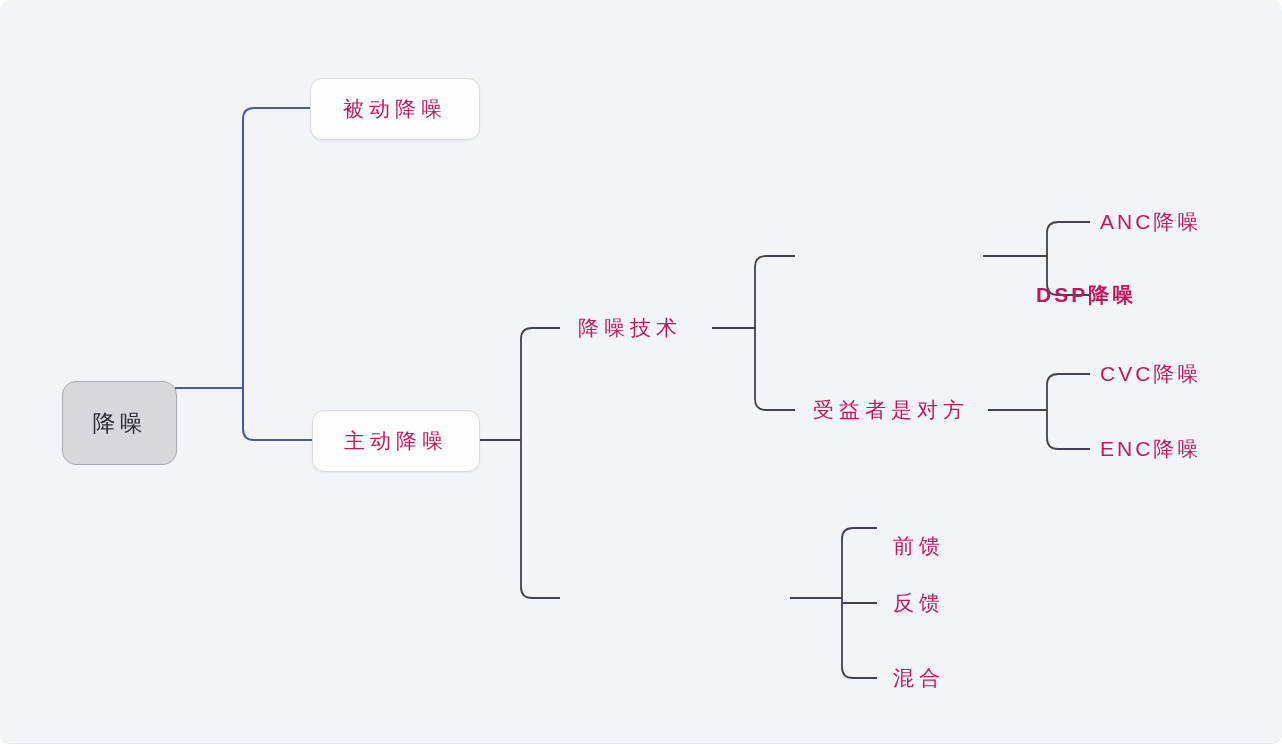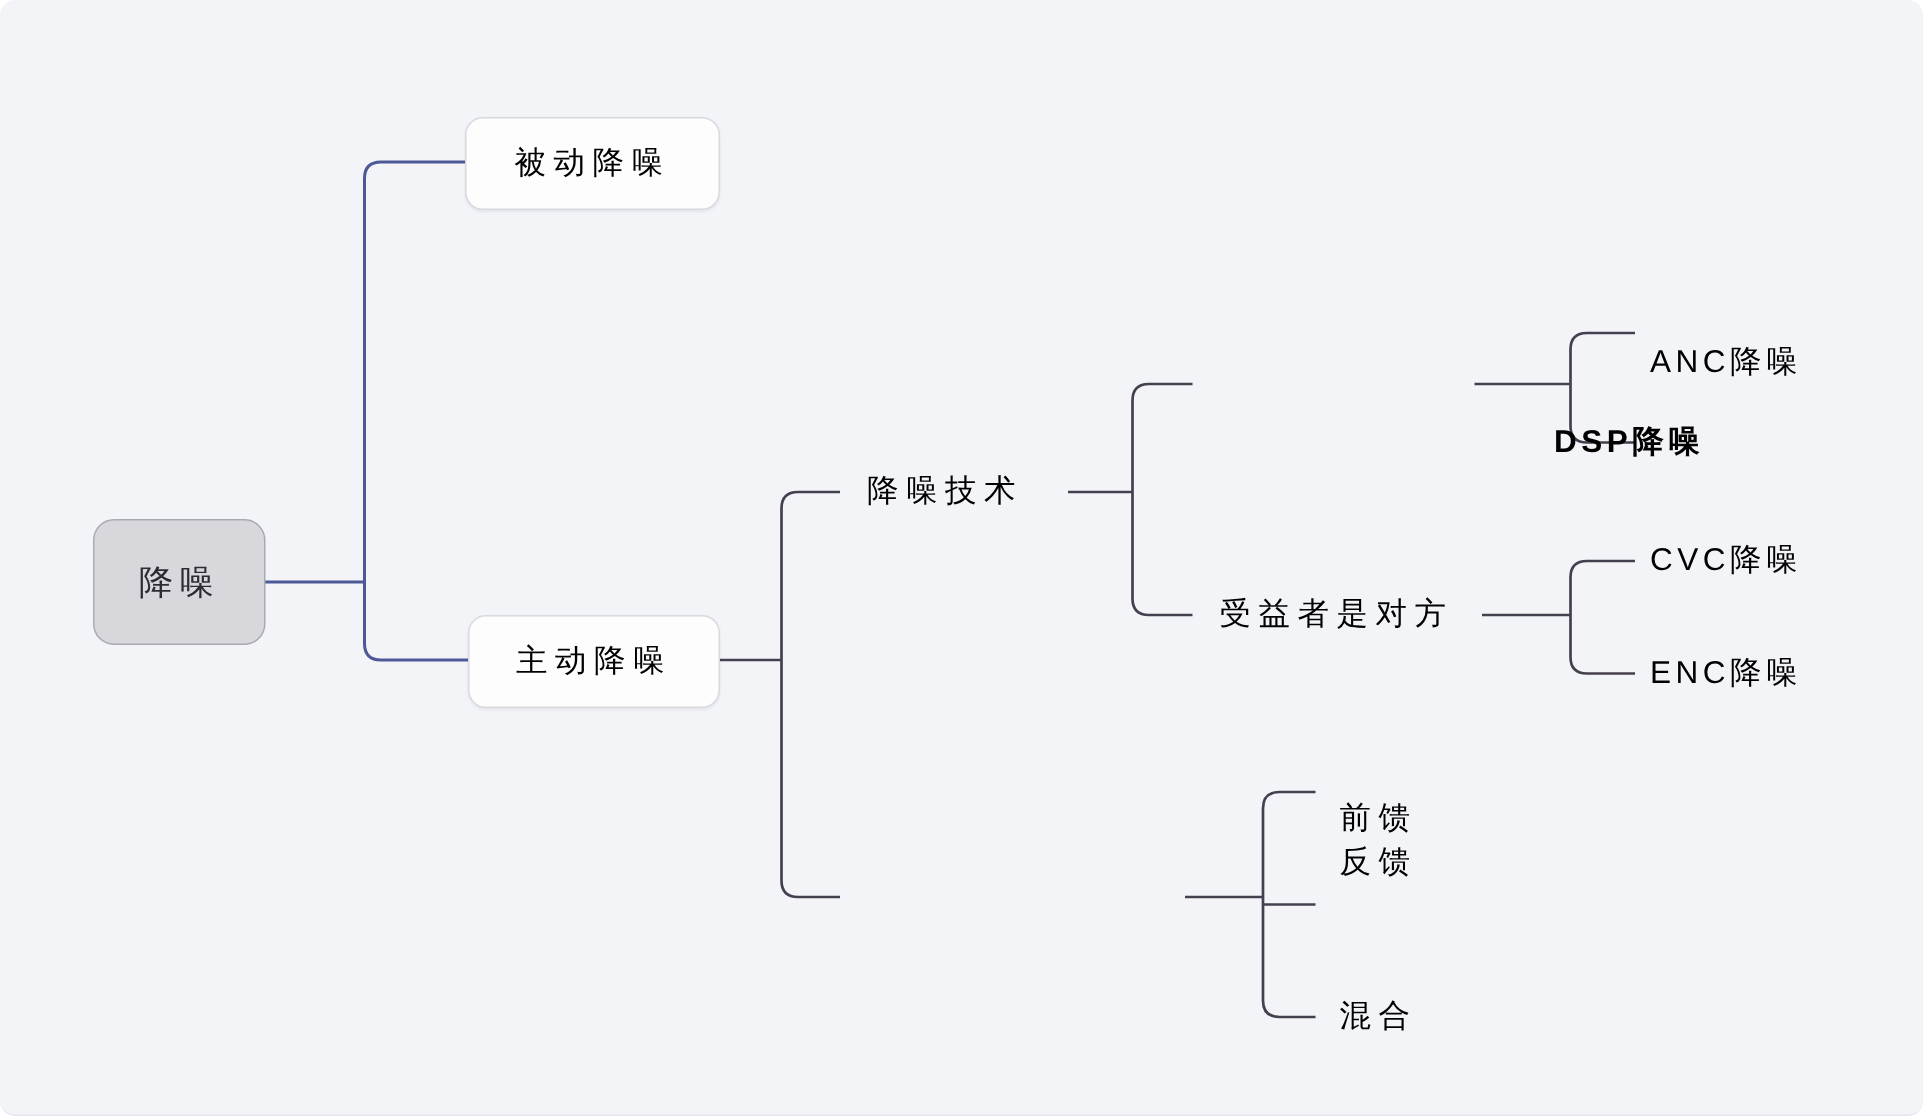--- a/index.html
+++ b/index.html
@@ -22,21 +22,21 @@
     border-bottom: 1px solid #e4e6ef;
   }
   svg.edges {
     position: absolute;
     left: 0;
     top: 0;
     pointer-events: none;
   }
   .node {
     position: absolute;
-    color: #000000;
+    color: #be185d;
     font-size: 21px;
     letter-spacing: 5px;
     white-space: nowrap;
     line-height: 30px;
     cursor: default;
   }
   .node.box {
     display: flex;
     align-items: center;
     justify-content: center;
@@ -47,20 +47,21 @@
     letter-spacing: 5px;
   }
   .node.root {
     background: #d8d8dc;
     border: 1px solid #a9a9b1;
     border-radius: 14px;
     color: #2b2b33;
     font-size: 23px;
     letter-spacing: 4px;
     box-shadow: none;
+    margin-top: 35px;
   }
 </style>
 </head>
 <body>
 
 <div class="stage">
   <div class="canvas"></div>
 
   <svg class="edges" width="1282" height="744" viewBox="0 0 1282 744">
 
@@ -89,26 +90,26 @@
   <div class="node box" style="left:310px; top:78px; width:168px; height:60px;">被动降噪</div>
 
   <div class="node box" style="left:312px; top:410px; width:166px; height:60px;">主动降噪</div>
 
   <div class="node" style="left:578px; top:313px;">降噪技术</div>
 
 
 
   <div class="node" style="left:813px; top:395px;">受益者是对方</div>
 
-  <div class="node" style="left:1100px; top:207px; letter-spacing:3px;margin-top:20px;">ANC降噪</div>
+  <div class="node" style="left:1100px; top:207px; letter-spacing:3px;">ANC降噪</div>
 
   <div class="node" style="left:1036px; top:280px; letter-spacing:3px;font-weight:bold;">DSP降噪</div>
 
   <div class="node" style="left:1100px; top:359px; letter-spacing:3px;">CVC降噪</div>
 
   <div class="node" style="left:1100px; top:434px; letter-spacing:3px;">ENC降噪</div>
 
   <div class="node" style="left:893px; top:531px;">前馈</div>
 
-  <div class="node" style="left:893px; top:560px;">反馈</div>
+  <div class="node" style="left:893px; top:588px;">反馈</div>
 
   <div class="node" style="left:893px; top:663px;">混合</div>
 </div>
 
 </body></html>

